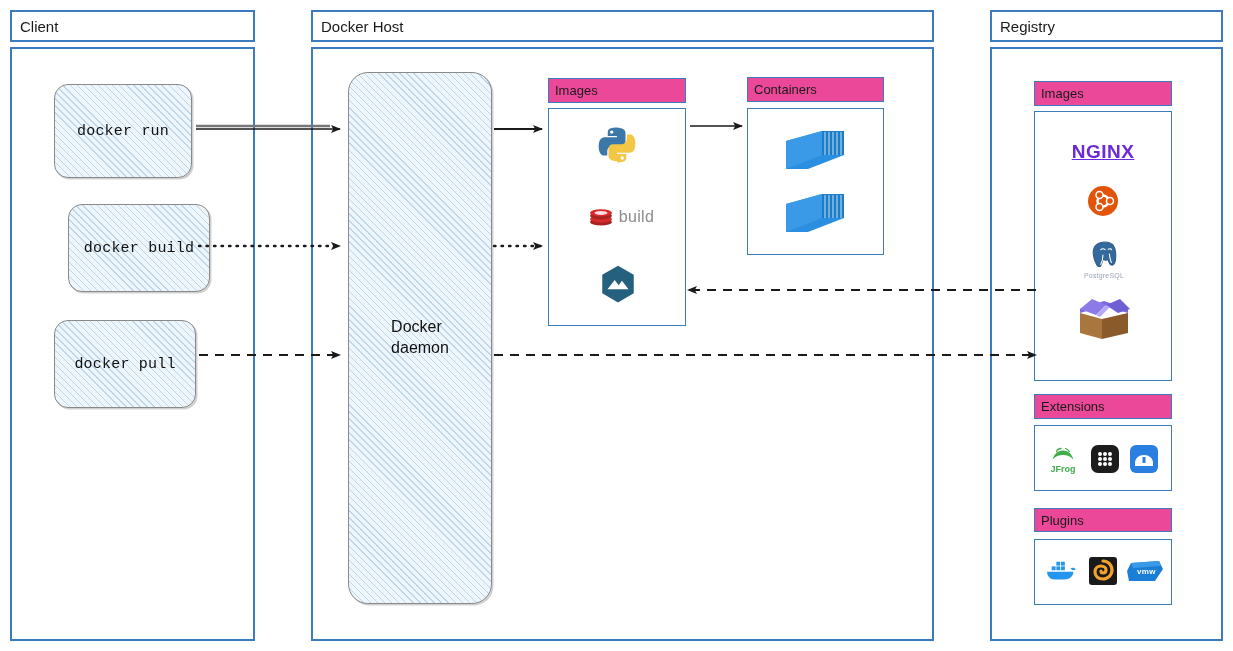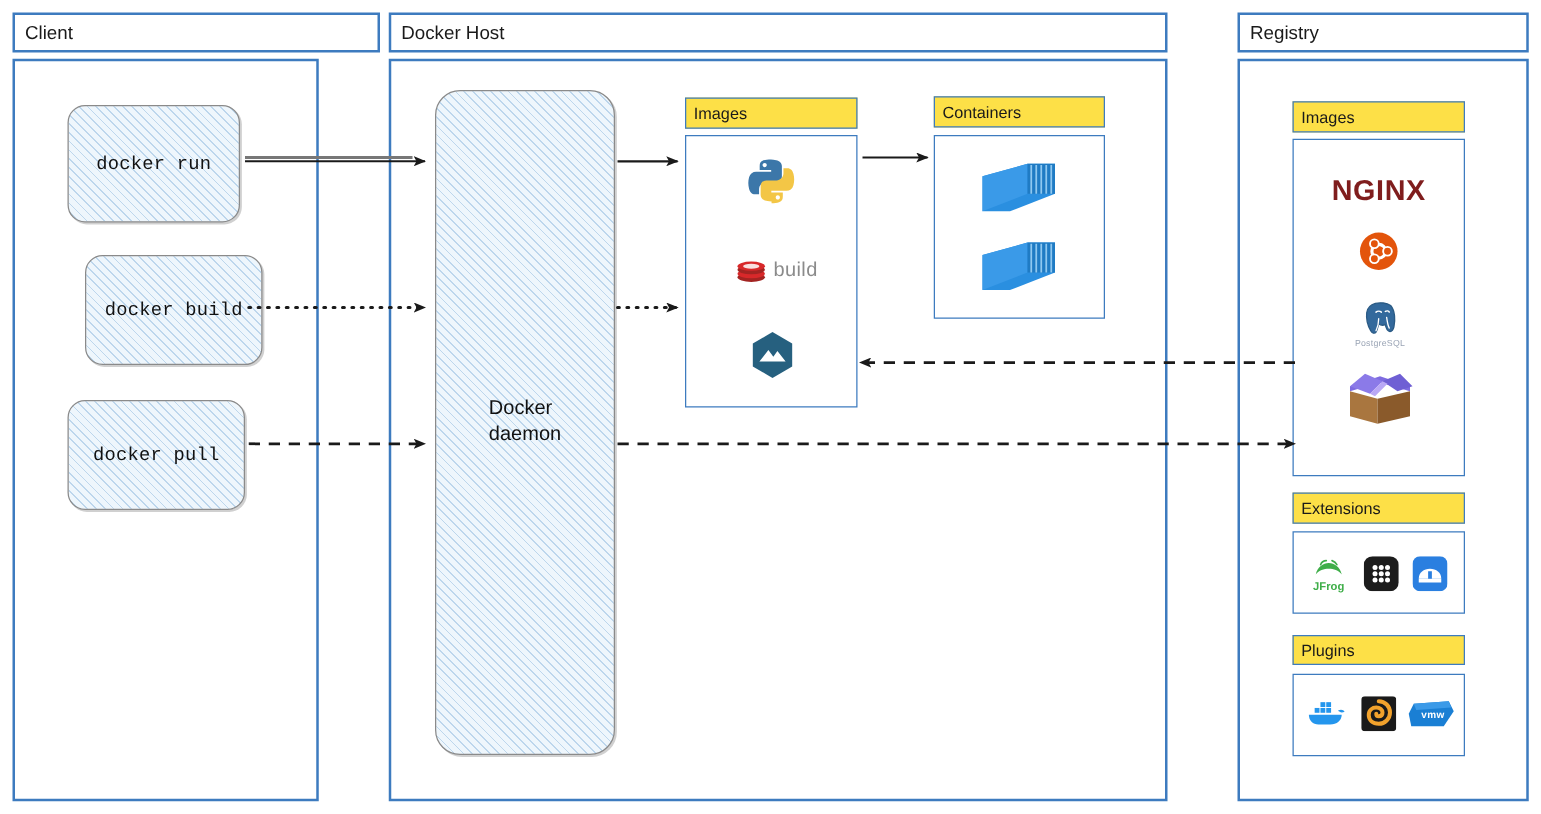--- a/index.html
+++ b/index.html
@@ -16,21 +16,21 @@
     display:flex;align-items:center;
     padding-left:8px;
     font-size:15px;color:#1a1a1a;
   }
   .panel-body{
     border:2px solid #3d7bbf;background:#ffffff;
   }
 
   
   .sub-header{
-    border:1.5px solid #3d7bbf;background:#fde047;
+    border:1.5px solid #3d7bbf;background:#ec4899;
     display:flex;align-items:center;padding-left:6px;
     font-size:13px;color:#1a1a1a;
   }
   .sub-body{
     border:1.5px solid #3d7bbf;background:#ffffff;
   }
 
   
   .hatch{
     border:1.3px solid #8a8a8a;
@@ -55,21 +55,21 @@
   }
 
   
   #wires{position:absolute;left:0;top:0;width:1233px;height:651px;pointer-events:none;}
 
   
   .logo-cell{position:absolute;display:flex;align-items:center;justify-content:center;}
 
   .nginx-word{
     font-family:"Liberation Sans", sans-serif;
-    font-weight:bold;font-size:23px;color:#7f1d1d;letter-spacing:.5px;
+    font-weight:bold;font-size:19px;color:#6d28d9;letter-spacing:.5px;text-decoration:underline;
   }
   .redis-word{
     font-family:"Liberation Sans", sans-serif;
     font-size:16px;color:#8b8b8b;letter-spacing:.3px;
   }
   .pg-word{
     font-family:"Liberation Sans", sans-serif;
     font-size:7px;color:#9aa4b5;letter-spacing:.2px;
   }
   .jfrog-word{
@@ -77,21 +77,21 @@
     font-weight:bold;font-size:9px;color:#3fae49;
   }
   .vmw-word{
     font-family:"Liberation Sans", sans-serif;
     font-weight:bold;font-size:8px;color:#ffffff;letter-spacing:.3px;
   }
 </style>
 </head>
 <body>
 
-<div class="abs panel-header" style="left:10px;top:10px;width:294px;height:32px;">
+<div class="abs panel-header" style="left:10px;top:10px;width:245px;height:32px;">
   <span>Client</span>
 </div>
 <div class="abs panel-body" style="left:10px;top:47px;width:245px;height:594px;"></div>
 
 <div class="abs hatch" style="left:54px;top:84px;width:138px;height:94px;">
   <span class="cmd-text">docker run</span>
 </div>
 <div class="abs hatch" style="left:68px;top:204px;width:142px;height:88px;">
   <span class="cmd-text">docker build</span>
 </div>

